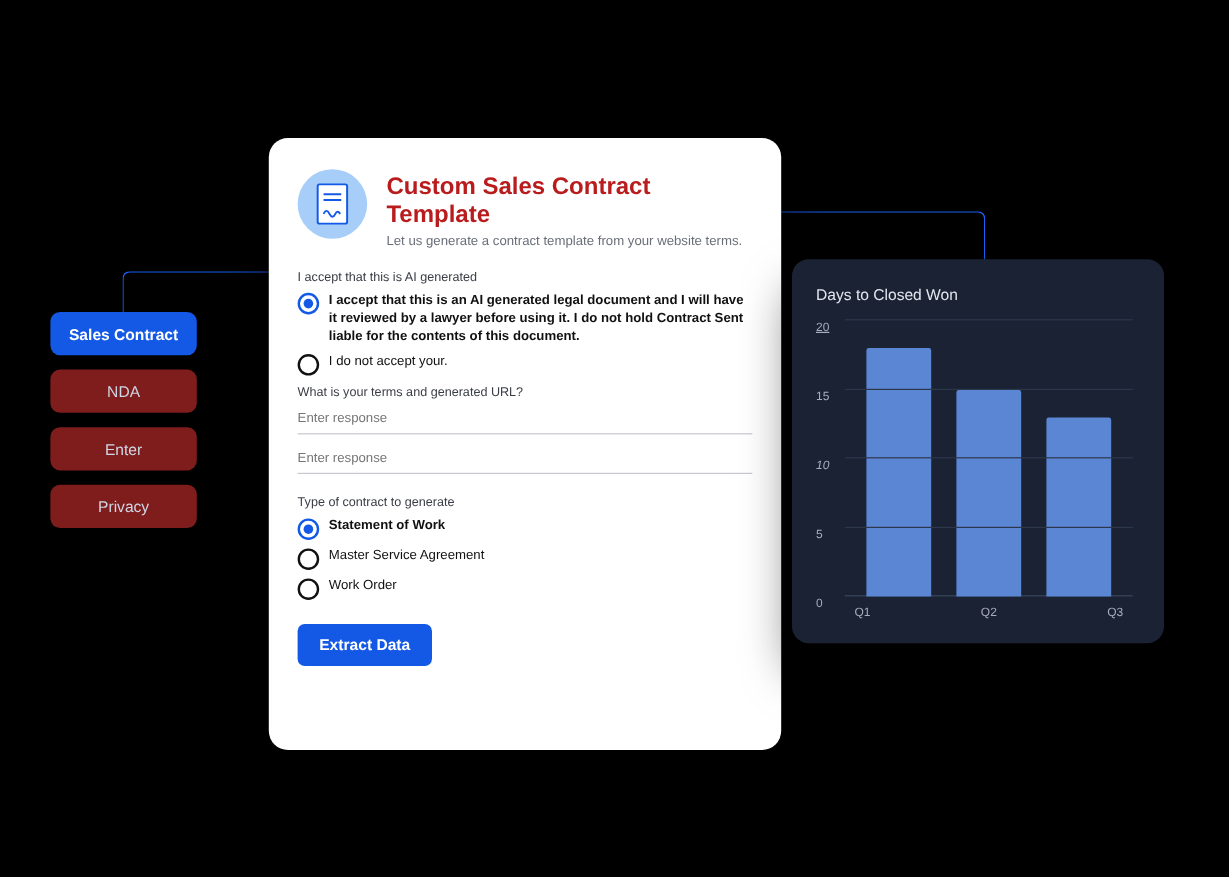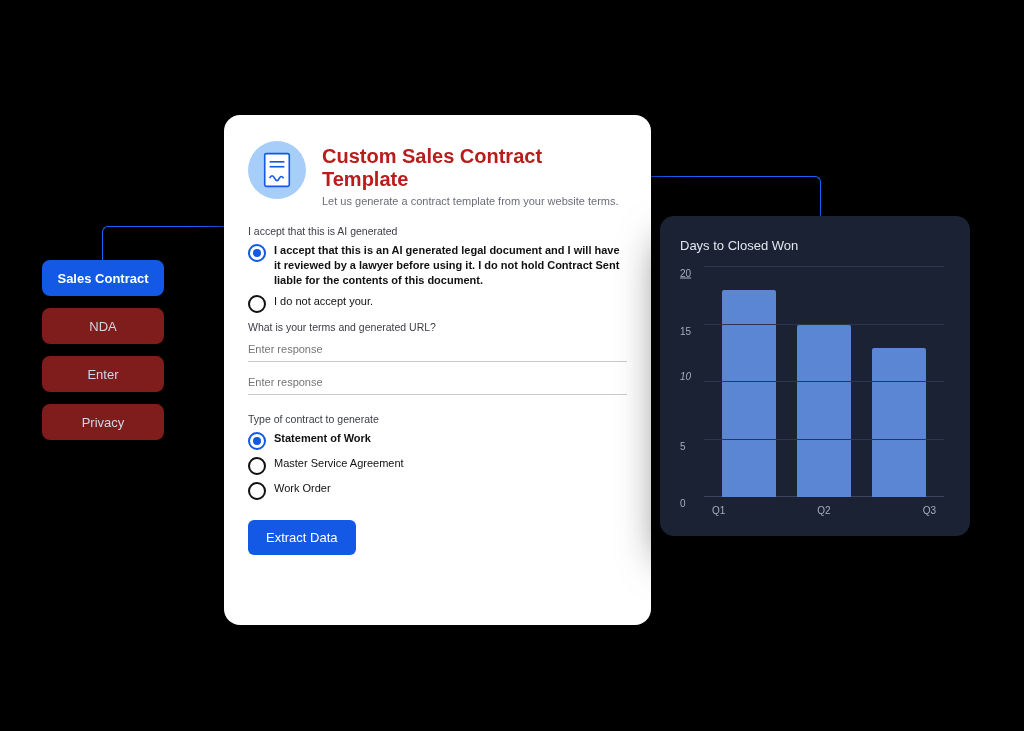--- a/index.html
+++ b/index.html
@@ -42,21 +42,21 @@
   .radio.selected{border-color:#1359e6}
   .radio.selected::after{content:"";width:8px;height:8px;background:#1359e6;border-radius:50%}
   .radio-text{font-size:11px;color:#111;line-height:1.35}
   .radio-text.bold{font-weight:700}
   .input-line{
     width:100%;border:none;border-bottom:1px solid #c7c9cf;font-size:11px;color:#9a9da6;
     padding:4px 0 6px 0;outline:none;background:transparent;margin-bottom:10px;
   }
   .extract-btn{
     margin-top:14px;background:#1359e6;color:#fff;border:none;border-radius:6px;
-    padding:10px 18px;font-size:13px;font-weight:400;cursor:pointer;
+    padding:10px 18px;font-size:13px;font-weight:700;cursor:pointer;
   }
   
   .chart-card{
     position:absolute;left:660px;top:216px;width:310px;height:320px;
     background:#1a2233;border-radius:14px;color:#d6dae4;
     padding:20px 20px 16px 20px;box-sizing:border-box;
   }
   .chart-title{text-align:left;font-size:13px;margin:2px 0 14px 0;color:#e2e6ef}
   .chart-area{position:relative;height:230px;margin-left:24px;margin-right:6px}
   .ylabel{position:absolute;left:-24px;font-size:10px;color:#a7adba;transform:translateY(50%)}
@@ -142,21 +142,21 @@
   <div class="chart-area" id="chart-area">
     <div class="baseline"></div>
     <div class="bars" id="bars">
         <div class="bar" style="height: 207px;"></div>
         <div class="bar" style="height: 172.5px;"></div>
         <div class="bar" style="height: 149.5px;"></div>
       </div>
   <div class="ylabel" style="bottom: -6px;">0</div>
       <div class="ylabel" style="bottom: 51.5px;">5</div>
       <div class="gridline" style="bottom: 57.5px;"></div>
-      <div class="ylabel" style="bottom: 121px; font-style: italic;">10</div>
+      <div class="ylabel" style="bottom: 109px; font-style: italic;">10</div>
       <div class="gridline" style="bottom: 115px;"></div>
       <div class="ylabel" style="bottom: 166.5px;">15</div>
       <div class="gridline" style="bottom: 172.5px;"></div>
       <div class="ylabel" style="bottom: 224px; text-decoration: underline;">20</div>
       <div class="gridline" style="bottom: 230px;"></div>
     </div>
   <div class="xlabels" id="xlabels">
       <span>Q1</span>
       <span>Q2</span>
       <span>Q3</span>

